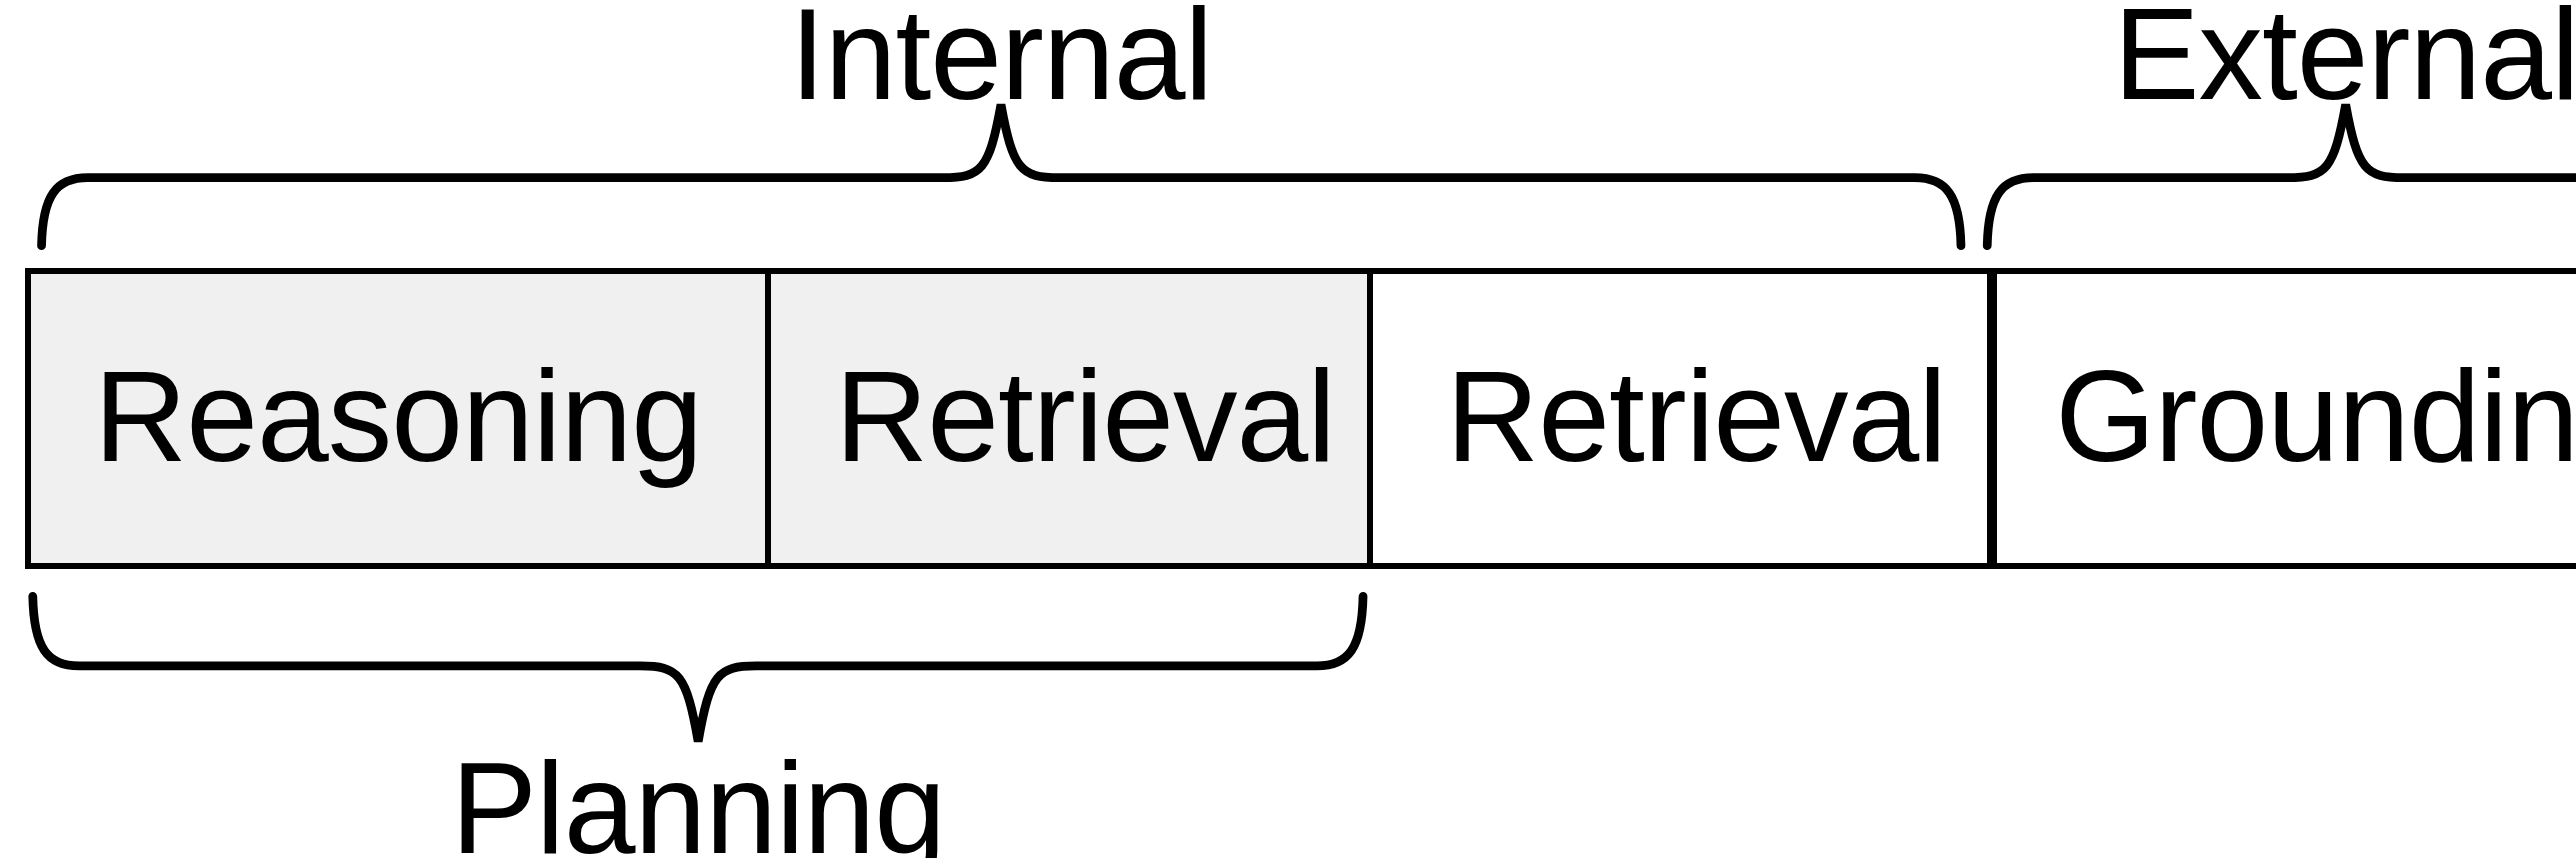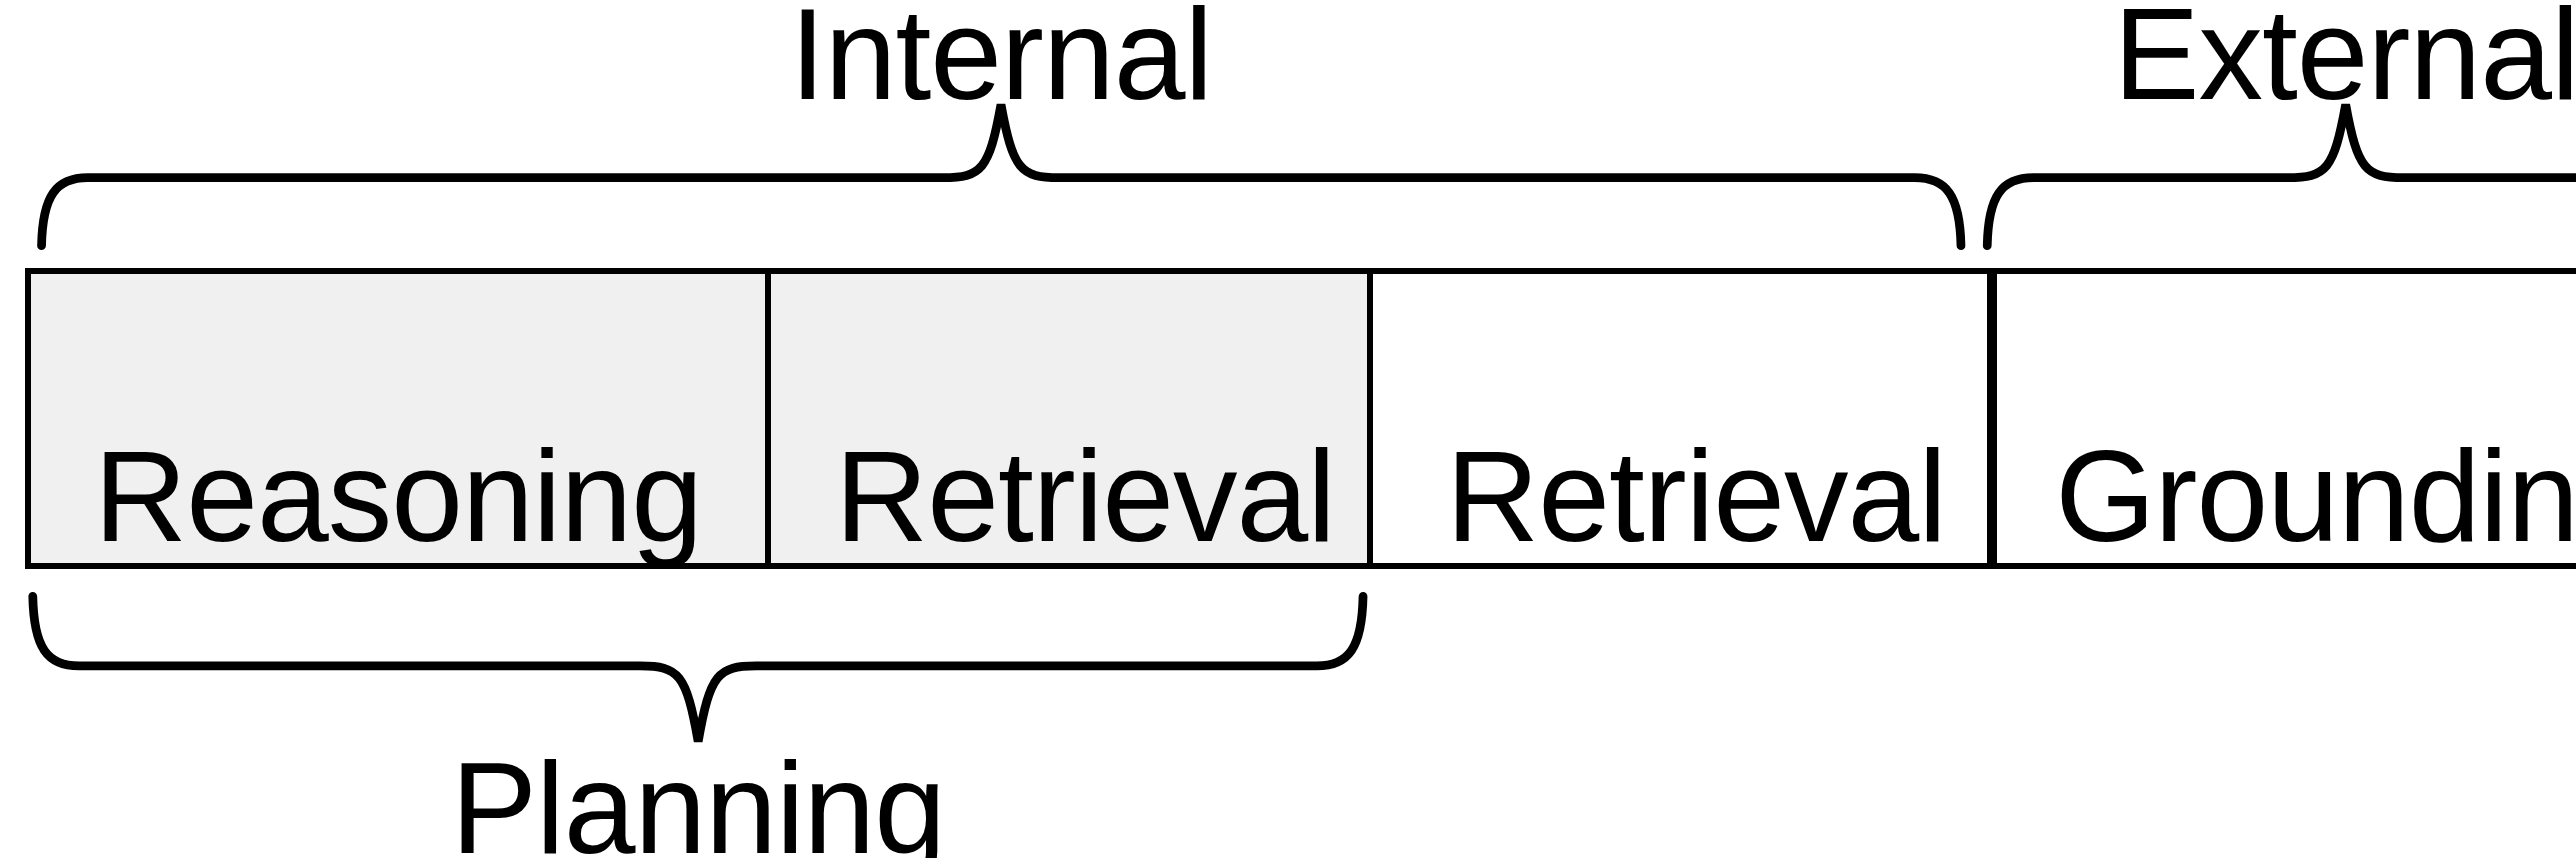--- a/index.html
+++ b/index.html
@@ -29,21 +29,21 @@
     height: 301px;
     box-sizing: border-box;
     border: 6.7px solid #000000;
     display: flex;
     background: #ffffff;
   }
   .cell {
     position: relative;
     box-sizing: border-box;
     display: flex;
-    align-items: flex-end;
+    align-items: center;
     justify-content: center;
     background: #ffffff;
     height: 100%;
   }
   .cell.shaded { background: #f0f0f0; }
   .cell.div-thin  { border-left: 6.7px solid #000000; padding-left: 32px; }
   .cell.div-thick { border-left: 10.3px solid #000000; }
   .cell-label {
     font-family: "Liberation Sans", sans-serif;
     font-size: 129px;

